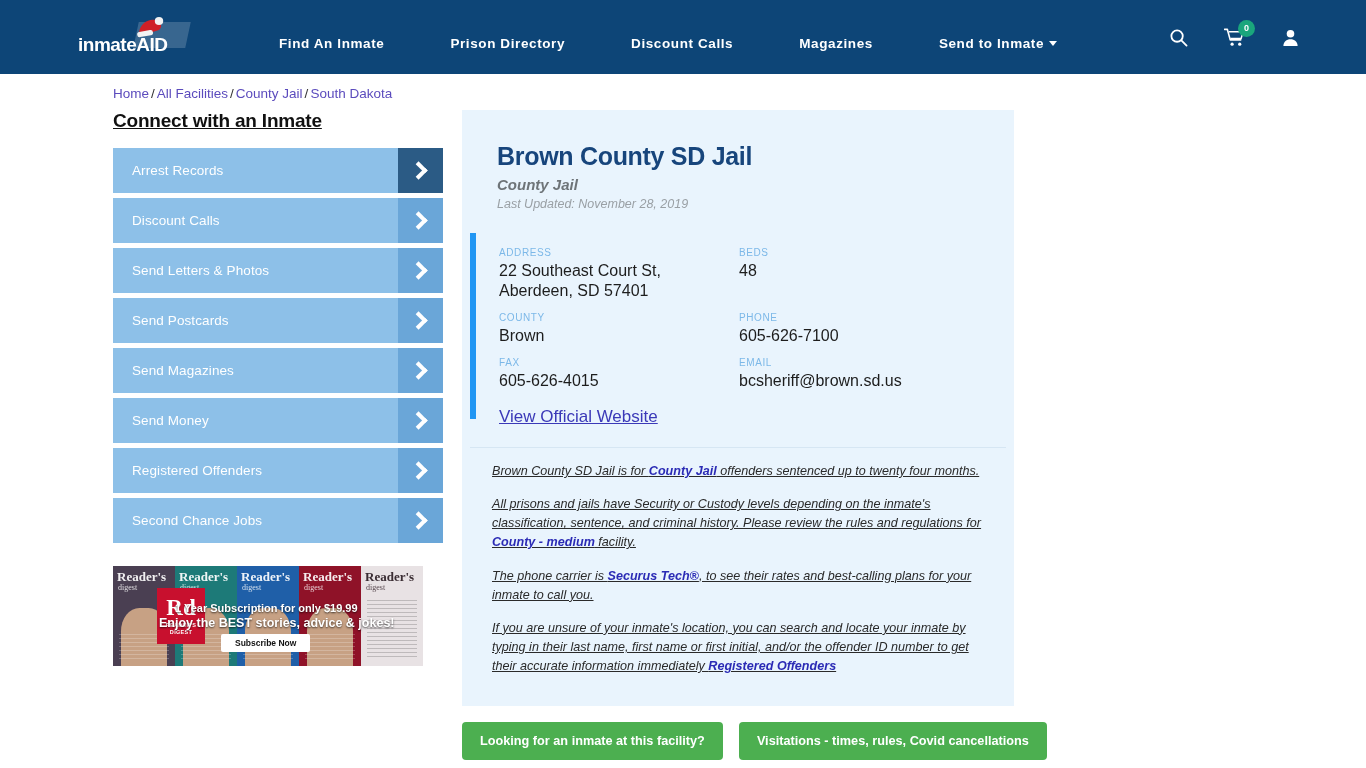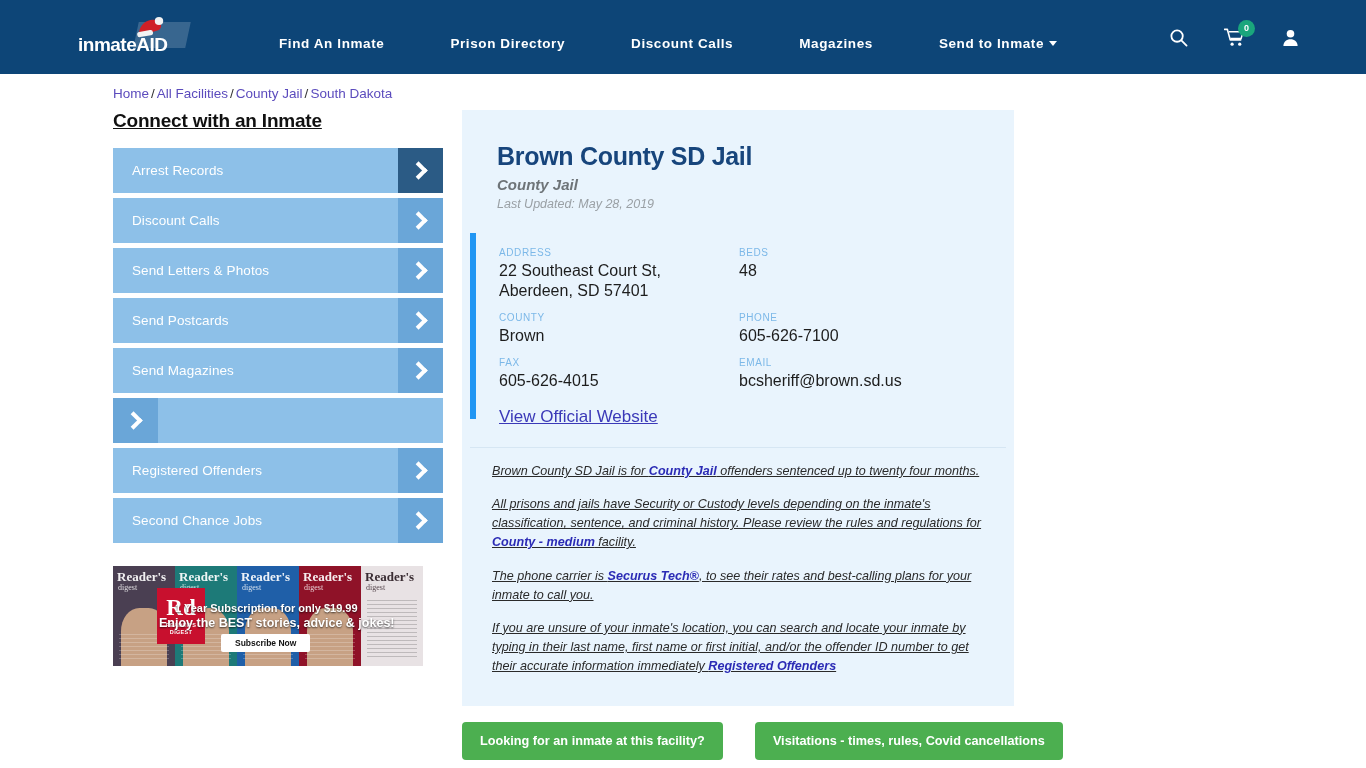--- a/index.html
+++ b/index.html
@@ -283,21 +283,21 @@
   }
   .fc-divider { height: 1px; background: #d6e6f3; margin: 0 0 0 0; }
   .fc-body { padding: 14px 24px 22px 22px; }
   .fc-body p {
     font-size: 12.6px; font-style: italic; color: #2a2a2a;
     line-height: 1.52; margin: 0 0 14px 0; text-decoration: underline;
   }
   .fc-body p:last-child { margin-bottom: 0; }
   .fc-body a { color: #2b2bb5; font-weight: bold; text-decoration: none; cursor: pointer; }
 
-  .cta-row { display: flex; gap: 32px; margin-top: 16px; }
+  .cta-row { display: flex; gap: 16px; margin-top: 16px; }
   .cta-btn {
     background: #4caf50;
     color: #ffffff;
     font-size: 12.7px;
     font-weight: bold;
     padding: 12px 18px;
     border: none;
     border-radius: 4px;
     cursor: pointer;
     white-space: nowrap;
@@ -398,20 +398,21 @@
           <span class="chev"></span>
         </div>
     </div>
     <div class="side-btn">
       <div class="side-btn-label">Send Magazines</div>
       <div class="side-btn-arrow">
           <span class="chev"></span>
         </div>
     </div>
     <div class="side-btn">
+      <div class="side-btn-label">Send Money</div>
       <div class="side-btn-arrow">
           <span class="chev"></span>
         </div>
     </div>
     <div class="side-btn">
       <div class="side-btn-label">Registered Offenders</div>
       <div class="side-btn-arrow">
           <span class="chev"></span>
         </div>
     </div>
@@ -463,21 +464,21 @@
       <div class="ad-cta">Subscribe Now</div>
     </div>
   </div>
 
   <div class="main">
 
     <div class="facility-card">
       <div class="fc-head">
         <h1 class="fc-title">Brown County SD Jail</h1>
         <div class="fc-sub">County Jail</div>
-        <div class="fc-updated">Last Updated: May 28, 2019</div>
+        <div class="fc-updated">Last Updated: November 28, 2019</div>
       </div>
 
       <div class="fc-info">
         <div class="fc-accent"></div>
         <div class="info-grid">
           <div>
             <div class="info-label">ADDRESS</div>
             <div class="info-value" style="max-width:200px">22 Southeast Court St, Aberdeen, SD 57401</div>
           </div>
           <div>

